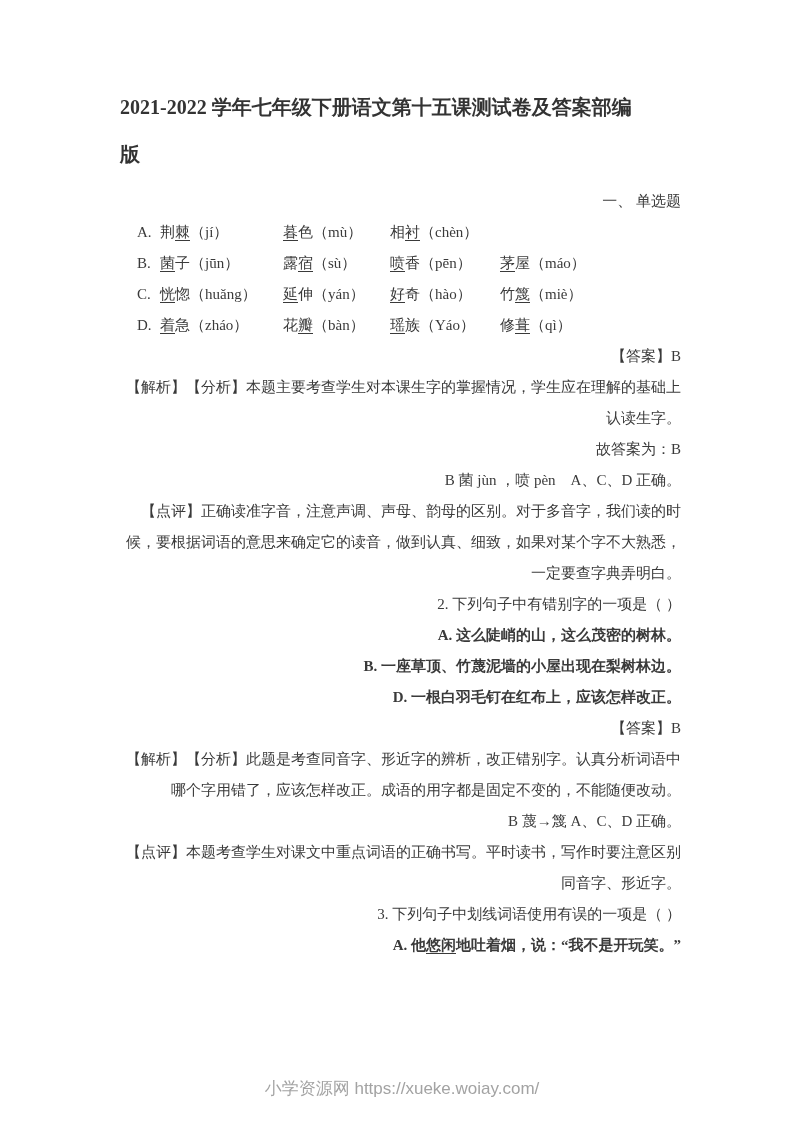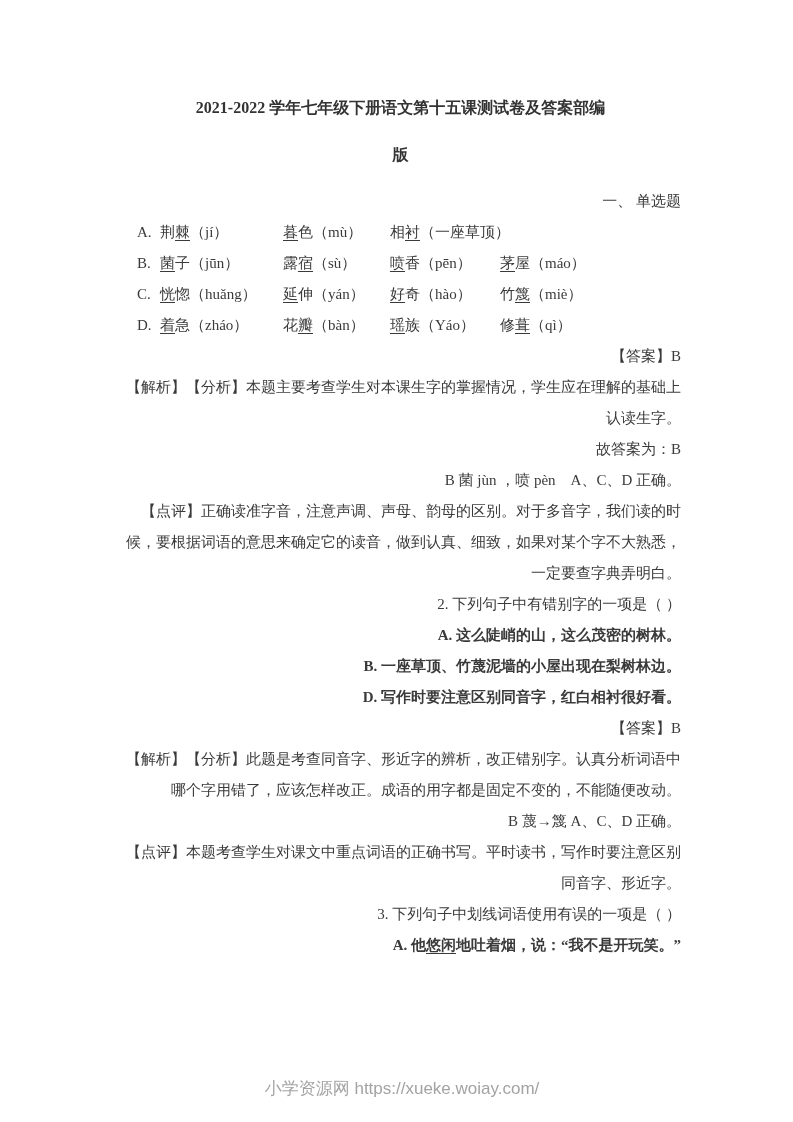--- a/index.html
+++ b/index.html
@@ -10,24 +10,23 @@
     margin: 0 auto;
     background: #ffffff;
     box-sizing: border-box;
     padding: 84px 112px 0 120px;
     font-family: "Liberation Serif", "DejaVu Serif", serif;
     font-size: 15px;
     color: #3a3a3a;
     overflow: hidden;
   }
   .title {
-    font-size: 16px;
+    font-size: 20px;
     font-weight: bold;
     color: #333333;
-    text-align: center;
     line-height: 47px;
     margin: 0 0 8px 0;
   }
   p { margin: 0; line-height: 31px; text-align: right; }
   .opt { padding-left: 17px; font-weight: bold; }
   .optrow {
     display: flex;
     padding-left: 17px;
     line-height: 31px;
     white-space: nowrap;
@@ -55,21 +54,21 @@
 
   <h1 class="title"><span>2021-2022 学年七年级下册语文第十五课测试卷及答案部编</span><br><span>版</span></h1>
 
   <p>一、 单选题</p>
 
 
   <div class="optrow">
     <span class="lbl">A.</span>
     <span class="w1"><span>荆</span><span class="ul">棘</span><span>（jí）</span></span>
     <span class="w2"><span></span><span class="ul">暮</span><span>色（mù）</span></span>
-    <span class="w3"><span>相</span><span class="ul">衬</span><span>（一座草顶）</span></span>
+    <span class="w3"><span>相</span><span class="ul">衬</span><span>（chèn）</span></span>
   </div>
 
   <div class="optrow">
     <span class="lbl">B.</span>
     <span class="w1"><span></span><span class="ul">菌</span><span>子（jūn）</span></span>
     <span class="w2"><span>露</span><span class="ul">宿</span><span>（sù）</span></span>
     <span class="w3"><span></span><span class="ul">喷</span><span>香（pēn）</span></span>
     <span class="w4"><span></span><span class="ul">茅</span><span>屋（máo）</span></span>
   </div>
 
@@ -91,21 +90,21 @@
 
   <p>【答案】B</p>
   <p>【解析】【分析】本题主要考查学生对本课生字的掌握情况，学生应在理解的基础上认读生字。</p>
   <p>故答案为：B</p>
   <p>B 菌 jùn ，喷 pèn　A、C、D 正确。</p>
   <p>【点评】正确读准字音，注意声调、声母、韵母的区别。对于多音字，我们读的时候，要根据词语的意思来确定它的读音，做到认真、细致，如果对某个字不大熟悉，一定要查字典弄明白。</p>
 
   <p>2. 下列句子中有错别字的一项是（      ）</p>
   <p class="opt">A. 这么陡峭的山，这么茂密的树林。</p>
   <p class="opt">B. 一座草顶、竹蔑泥墙的小屋出现在梨树林边。</p>
-  <p class="opt">D. 写作时要注意区别同音字，红白相衬很好看。</p>
+  <p class="opt">D. 一根白羽毛钉在红布上，应该怎样改正。</p>
 
   <p>【答案】B</p>
   <p>【解析】【分析】此题是考查同音字、形近字的辨析，改正错别字。认真分析词语中哪个字用错了，应该怎样改正。成语的用字都是固定不变的，不能随便改动。</p>
   <p>B 蔑→篾 A、C、D 正确。</p>
   <p>【点评】本题考查学生对课文中重点词语的正确书写。平时读书，写作时要注意区别同音字、形近字。</p>
 
   <p>3. 下列句子中划线词语使用有误的一项是（      ）</p>
   <p class="opt"><span>A. </span><span>他</span><span class="ul">悠闲</span><span>地吐着烟，说：“我不是开玩笑。”</span></p>
 
   <div class="footer">

